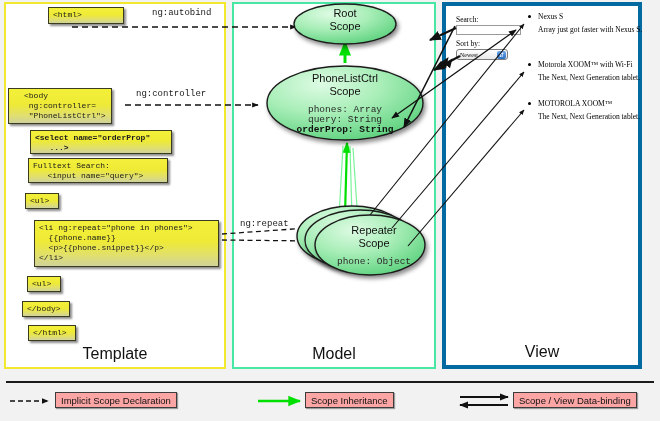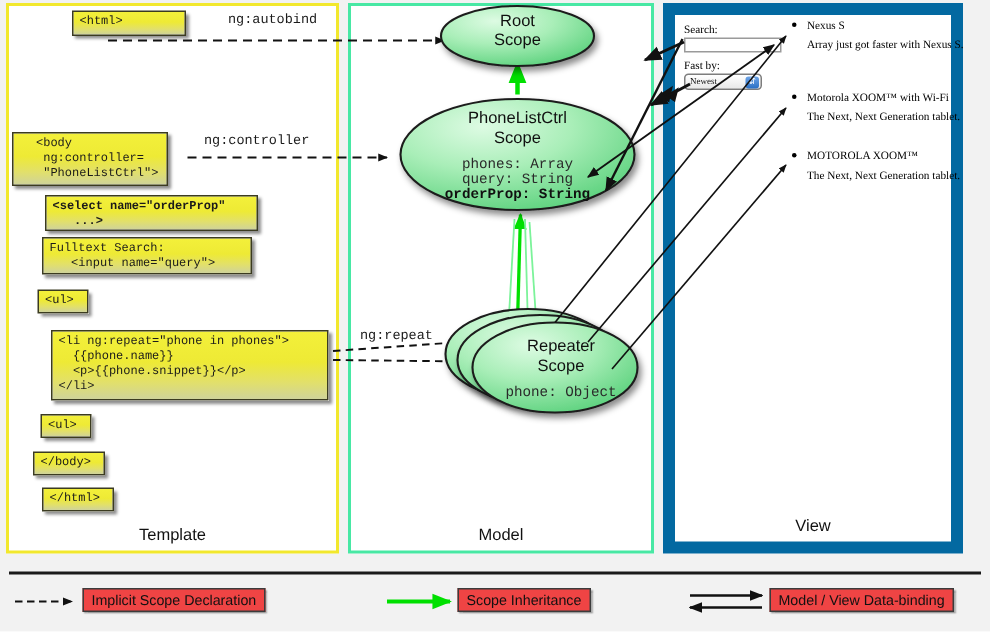--- a/index.html
+++ b/index.html
@@ -18,28 +18,28 @@
     overflow: hidden;
   }
   
   .panel {
     position: absolute;
     background: #ffffff;
     box-sizing: border-box;
   }
   #panel-template { left: 4px;   top: 2px; width: 222px; height: 367px; border: 2px solid #f2e82d; }
   #panel-model    { left: 232px; top: 2px; width: 204px; height: 367px; border: 2px solid #48e8a4; }
-  #panel-view     { left: 442px; top: 2px; width: 200px; height: 367px; border: 8px solid #0369a1; }
+  #panel-view     { left: 442px; top: 2px; width: 200px; height: 367px; border: 4px solid #0369a1; }
 
   .panel-label {
     position: absolute;
     bottom: 4px;
     width: 100%;
     text-align: center;
-    font-size: 11px;
+    font-size: 16px;
     color: #111;
     font-family: "Liberation Sans", sans-serif;
   }
 
   
   .codebox {
     position: absolute;
     background: linear-gradient(180deg, #f3f03a 0%, #eeea35 45%, #e2e06a 75%, #cfd39a 100%);
     border: 1px solid #3b3b20;
     box-shadow: 2px 2px 2px rgba(0,0,0,0.45);
@@ -155,21 +155,21 @@
   #legend-rule {
     position: absolute;
     left: 6px; top: 381px;
     width: 648px; height: 2px;
     background: #1a1a1a;
   }
   .legend-item { position: absolute; top: 392px; height: 18px; }
   .legend-box {
     position: absolute;
     border: 1px solid #3c3c3c;
-    background: #ef4444;
+    background: #fca5a5;
     box-shadow: 1px 1px 1px rgba(0,0,0,0.35);
     font-family: "Liberation Sans", sans-serif;
     font-size: 9.5px;
     color: #111;
     line-height: 15px;
     padding: 0 5px;
     white-space: nowrap;
     box-sizing: border-box;
     height: 16px;
   }
@@ -210,21 +210,21 @@
 
   <div class="codebox" style="left:27px; top:276px; width:34px; height:16px;">&lt;ul&gt;</div>
 
   <div class="codebox" style="left:22px; top:301px; width:48px; height:16px;">&lt;/body&gt;</div>
 
   <div class="codebox" style="left:12px; top:325px; width:48px; height:16px;margin-left:16px;">&lt;/html&gt;</div>
 
   <div class="view-label" style="left:456px; top:15px;">Search:</div>
   <div class="view-input" style="left:456px; top:25px; width:65px; height:10px;" placeholder=""></div>
 
-  <div class="view-label" style="left:456px; top:39px;">Fast by:</div>
+  <div class="view-label" style="left:456px; top:39px;">Sort by:</div>
   <div class="view-select" style="left:456px; top:49px; width:52px; height:11px;">
     <span>Newest</span>
     <span class="arrowbox">⇵</span>
   </div>
 
   <div class="phone-item" style="left:528px; top:12px;">
     <span class="phone-bullet"></span>
     <span class="phone-name">Nexus S</span>
     <span class="phone-snippet">Array just got faster with Nexus S.</span>
   </div>
@@ -350,16 +350,16 @@
     <line x1="508" y1="20" x2="460" y2="20" stroke="#111" stroke-width="1.8" marker-end="url(#lgArrBlack)"></line>
   </svg>
 
   <div class="legend-item" style="left:0;">
     <div class="legend-box" style="left:55px; top:0;">Implicit Scope Declaration</div>
   </div>
   <div class="legend-item" style="left:0;">
     <div class="legend-box" style="left:305px; top:0;">Scope Inheritance</div>
   </div>
   <div class="legend-item" style="left:0;">
-    <div class="legend-box" style="left:513px; top:0;">Model / View Data-binding</div>
+    <div class="legend-box" style="left:513px; top:0;">Scope / View Data-binding</div>
   </div>
 
 </div>
 
 </body></html>

